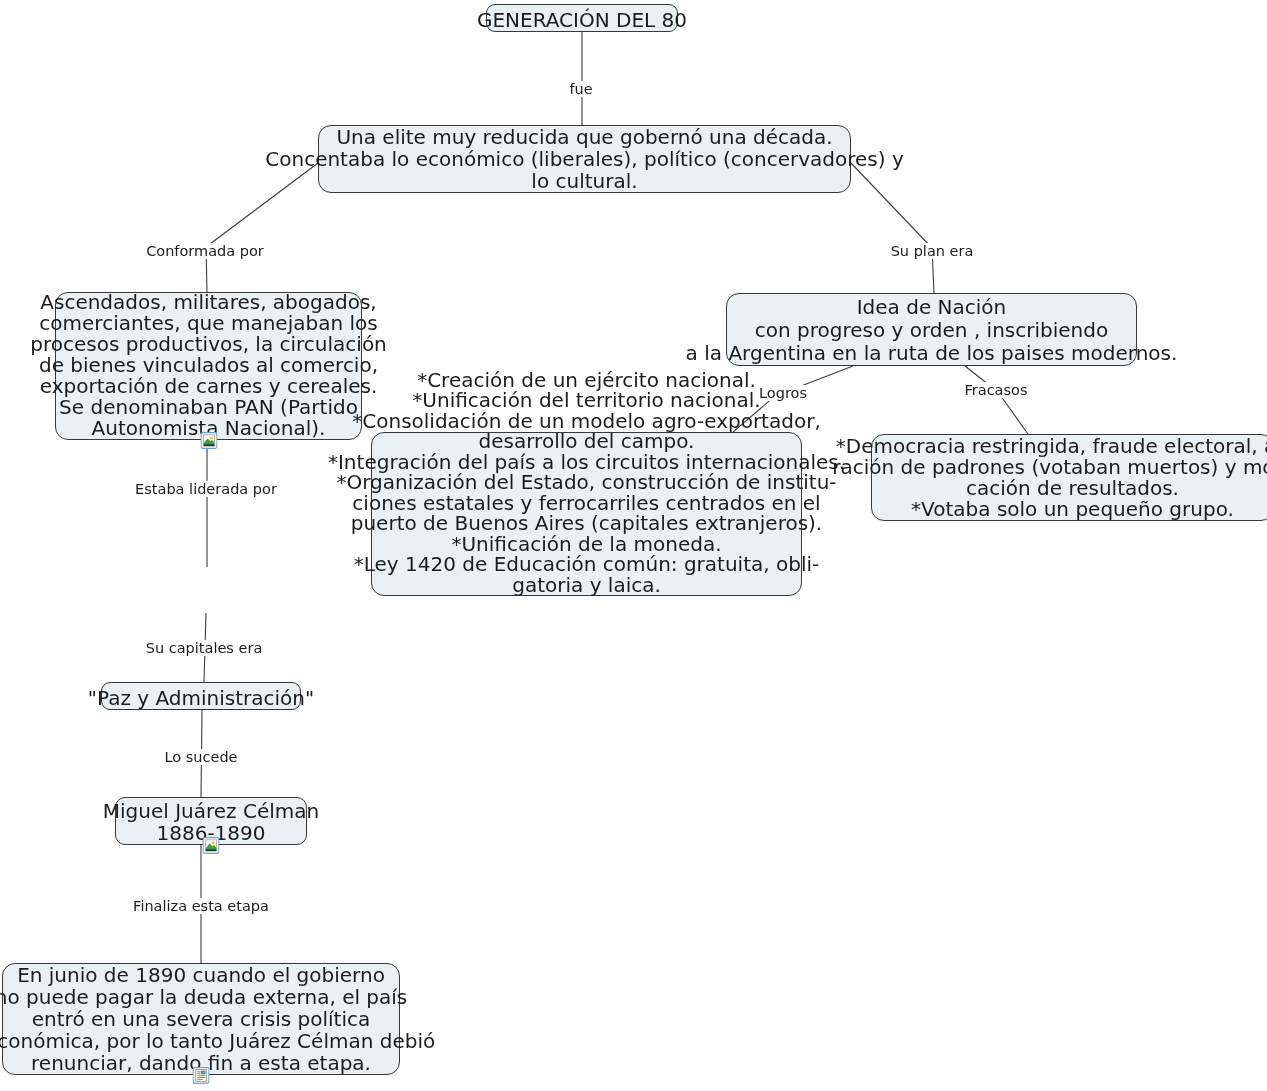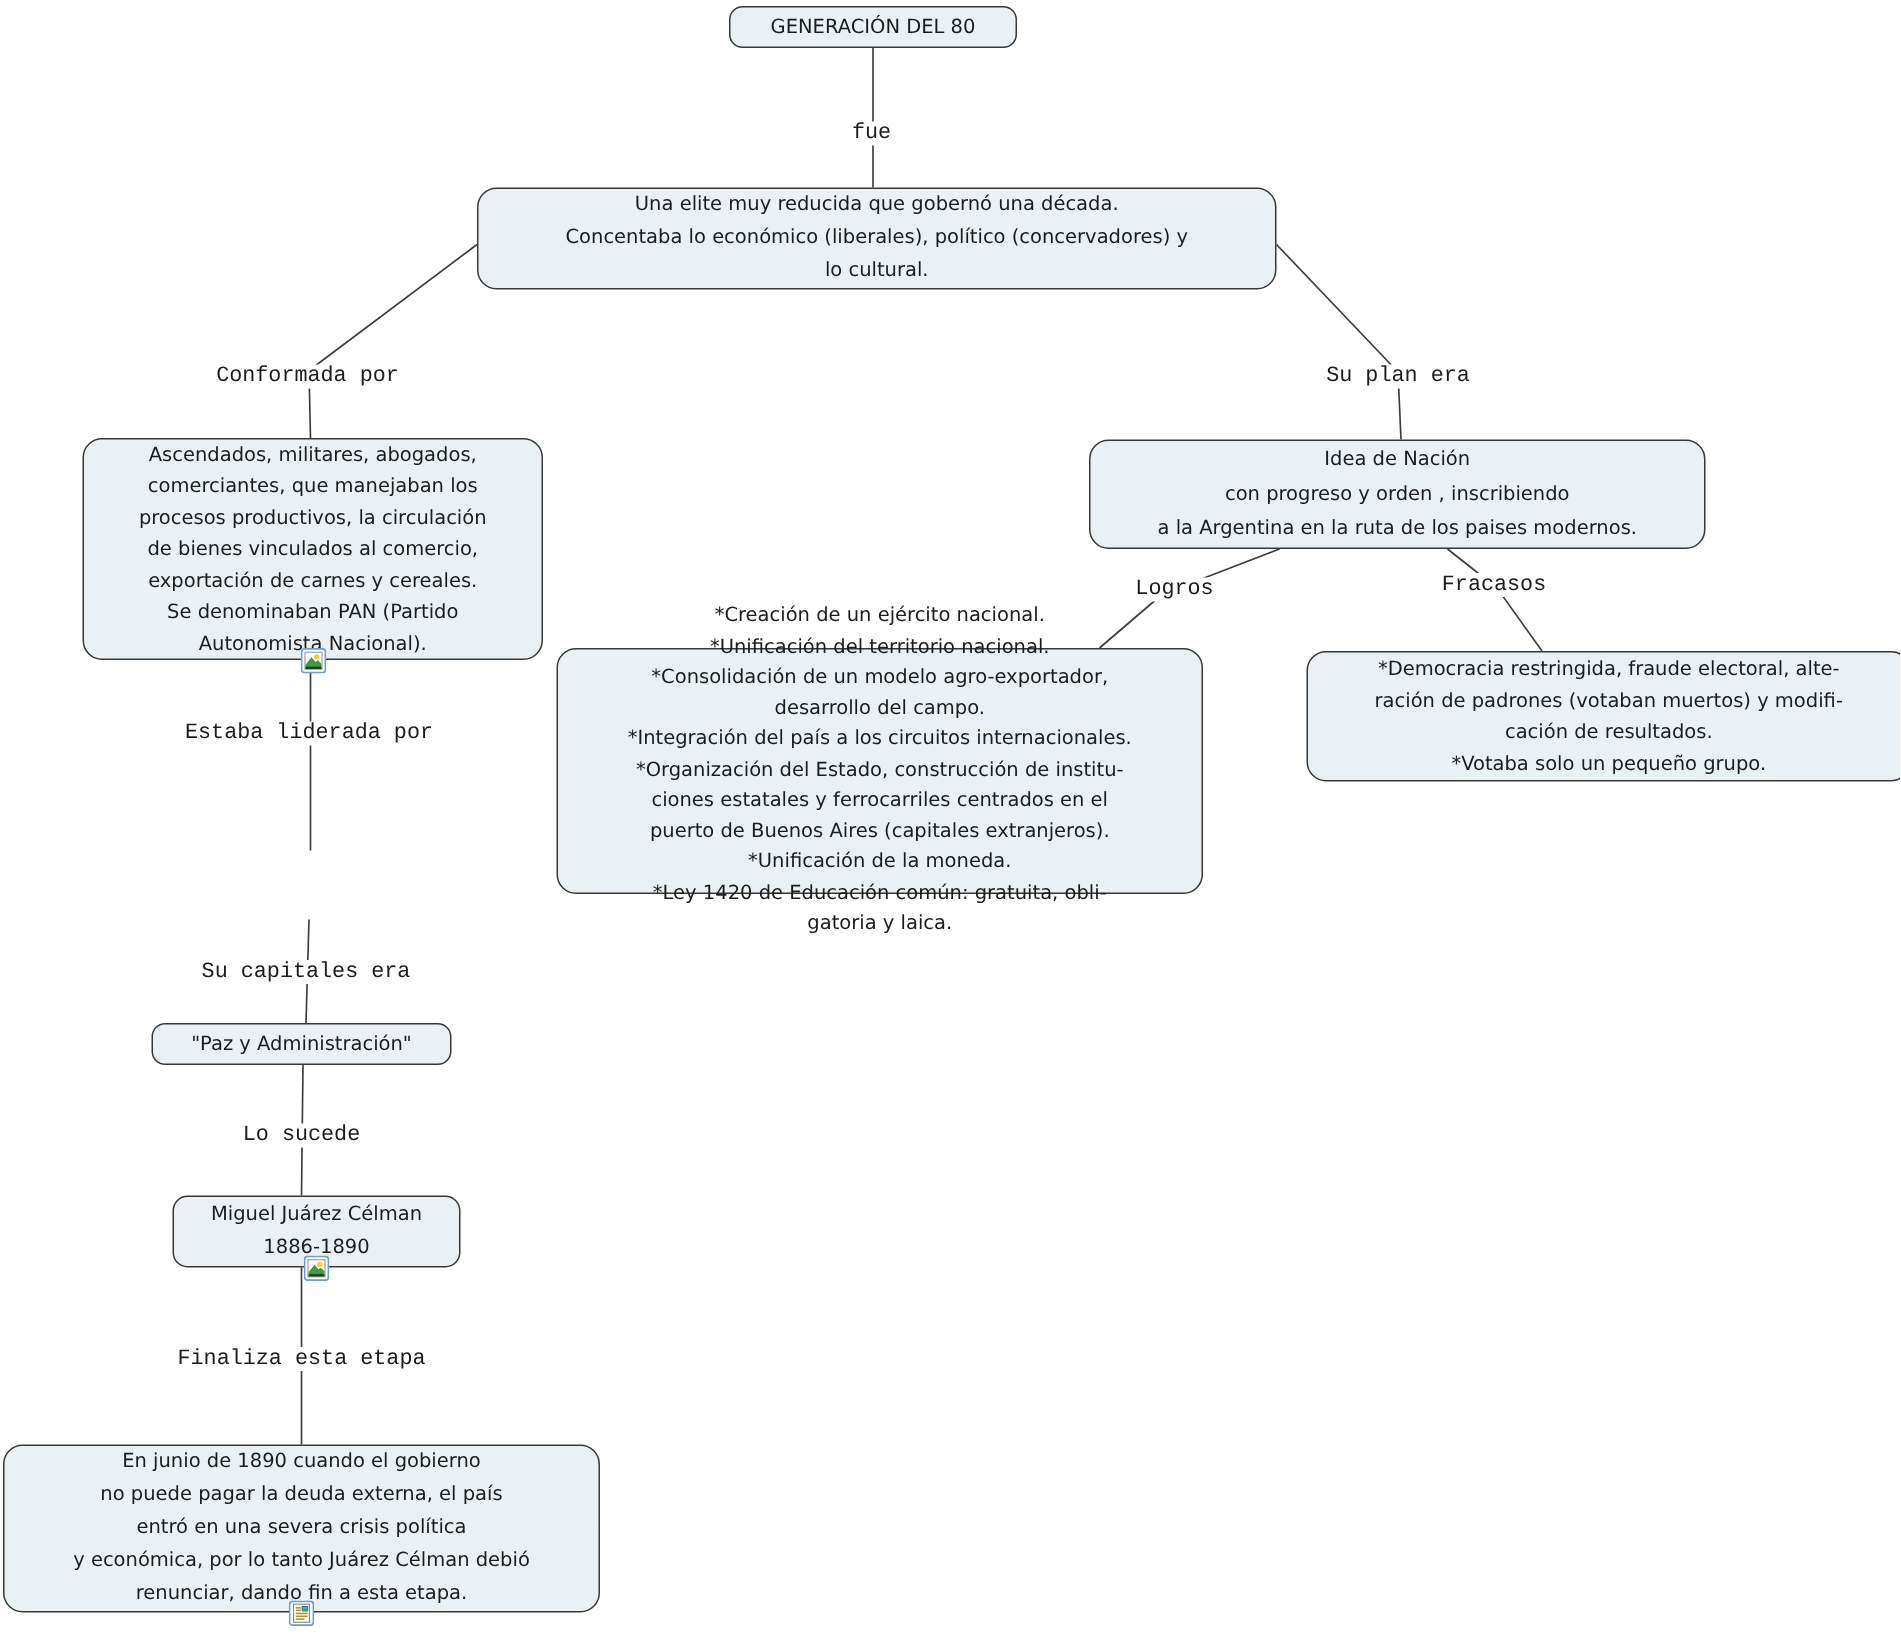--- a/index.html
+++ b/index.html
@@ -22,45 +22,44 @@
     position: absolute;
     left: 0; top: 0;
     pointer-events: none;
   }
   .edge { stroke: var(--line-color); stroke-width: 1.1; }
   .node {
     position: absolute;
     background: var(--node-fill);
     border: 1px solid var(--node-border);
     display: flex;
-    align-items: center;
+    align-items: flex-end;
     justify-content: center;
     text-align: center;
-    font-size: 13px;
+    font-size: 20px;
     line-height: 21px;
     box-sizing: border-box;
   }
   .node-text { white-space: pre; display: block; }
   .icon-row {
     position: absolute;
     left: 50%;
     bottom: -10px;
     transform: translateX(-50%);
     display: flex;
     gap: 2px;
   }
   .cmap-icon { width: 17px; height: 17px; display: block; }
   .link-label {
     position: absolute;
     transform: translate(-50%, -50%);
     background: #ffffff;
     padding: 0 3px;
     font-size: 14.5px;
     white-space: nowrap;
-    font-family: Liberation Mono, monospace;
   }
 </style>
 </head>
 <body>
 
 <div class="canvas">
 
   <svg class="edges" width="1267" height="1091">
     <line class="edge" x1="582" y1="32" x2="582" y2="125"></line>
     <line class="edge" x1="318" y1="163" x2="206" y2="247"></line>

